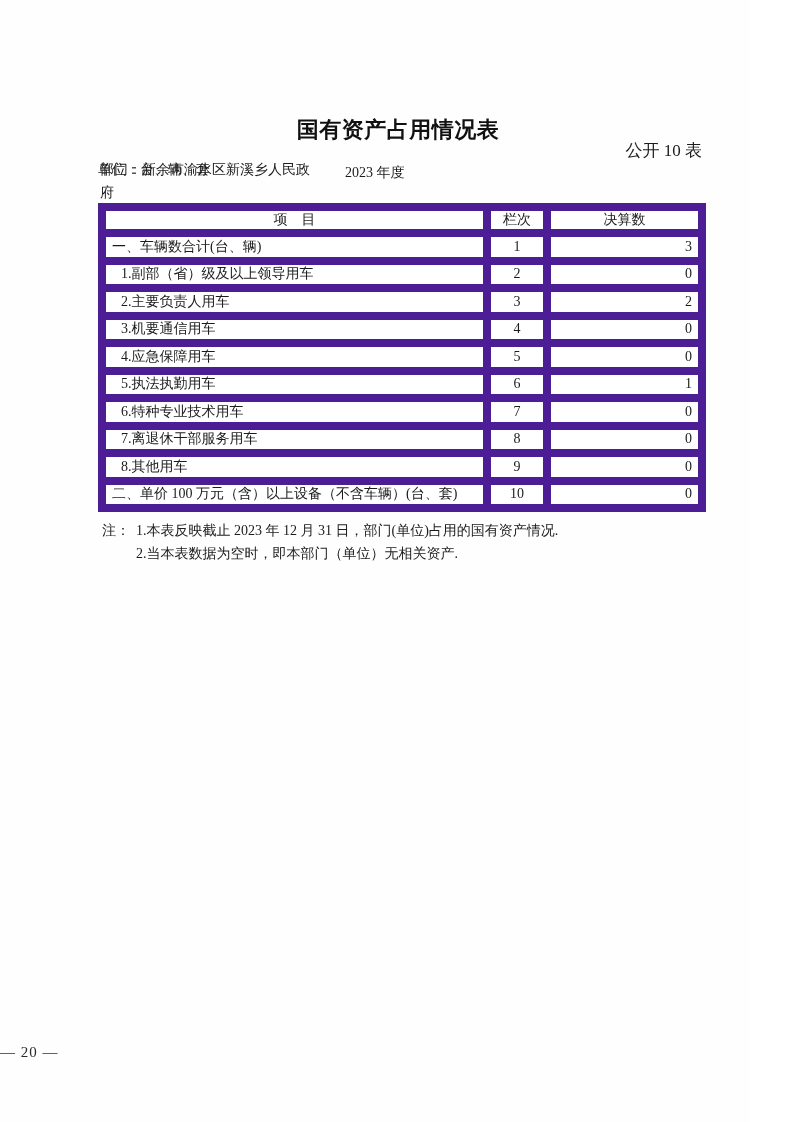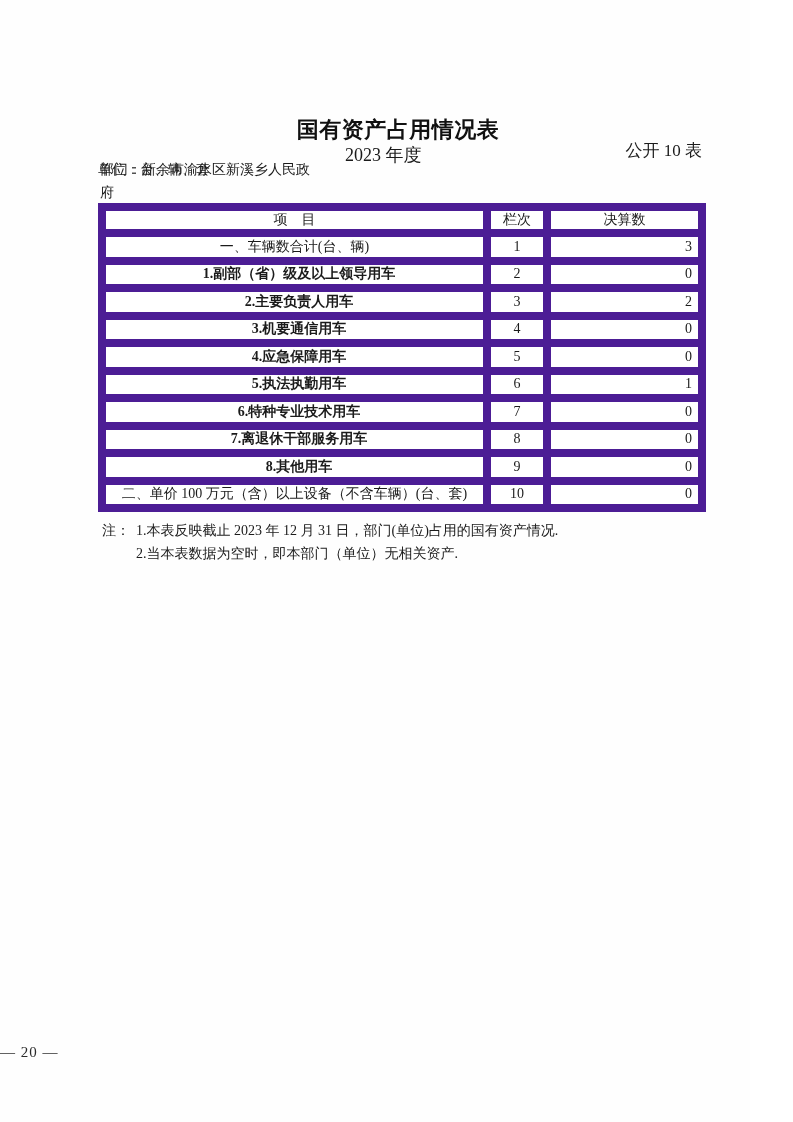--- a/index.html
+++ b/index.html
@@ -40,23 +40,23 @@
     position: absolute;
     top: 158px;
     left: 100px;
     width: 216px;
     font-size: 14px;
     line-height: 23px;
     word-break: break-all;
   }
   .meta-year {
     position: absolute;
-    top: 144px;
+    top: 161px;
     left: 345px;
-    font-size: 18px;
+    font-size: 14px;
     line-height: 23px;
   }
   .meta-unit {
     position: absolute;
     top: 158px;
     left: 98px;
     width: 604px;
     text-align: left;
     font-size: 14px;
     line-height: 23px;
@@ -78,22 +78,22 @@
   table.asset-table td {
     border: 8px solid #4c1d95;
     padding: 0 6px;
     font-weight: normal;
     background: #fff;
   }
   table.asset-table { border: 3px solid #101010; }
   table.asset-table thead tr { height: 25px; }
   table.asset-table tbody tr { height: 27.5px; }
   table.asset-table th { text-align: center; }
-  td.cell-item  { text-align: center; padding-left: 6px; }
-  tr.sub td.cell-item { padding-left: 15px; font-weight: bold; }
+  td.cell-item  { text-align: left; padding-left: 6px; }
+  tr.sub td.cell-item { padding-left: 15px; }
   td.cell-col   { text-align: center; }
   td.cell-value { text-align: right; padding-right: 8px; }
   .notes {
     position: absolute;
     top: 520px;
     left: 102px;
     width: 580px;
     font-size: 14px;
     line-height: 22.5px;
     display: flex;

